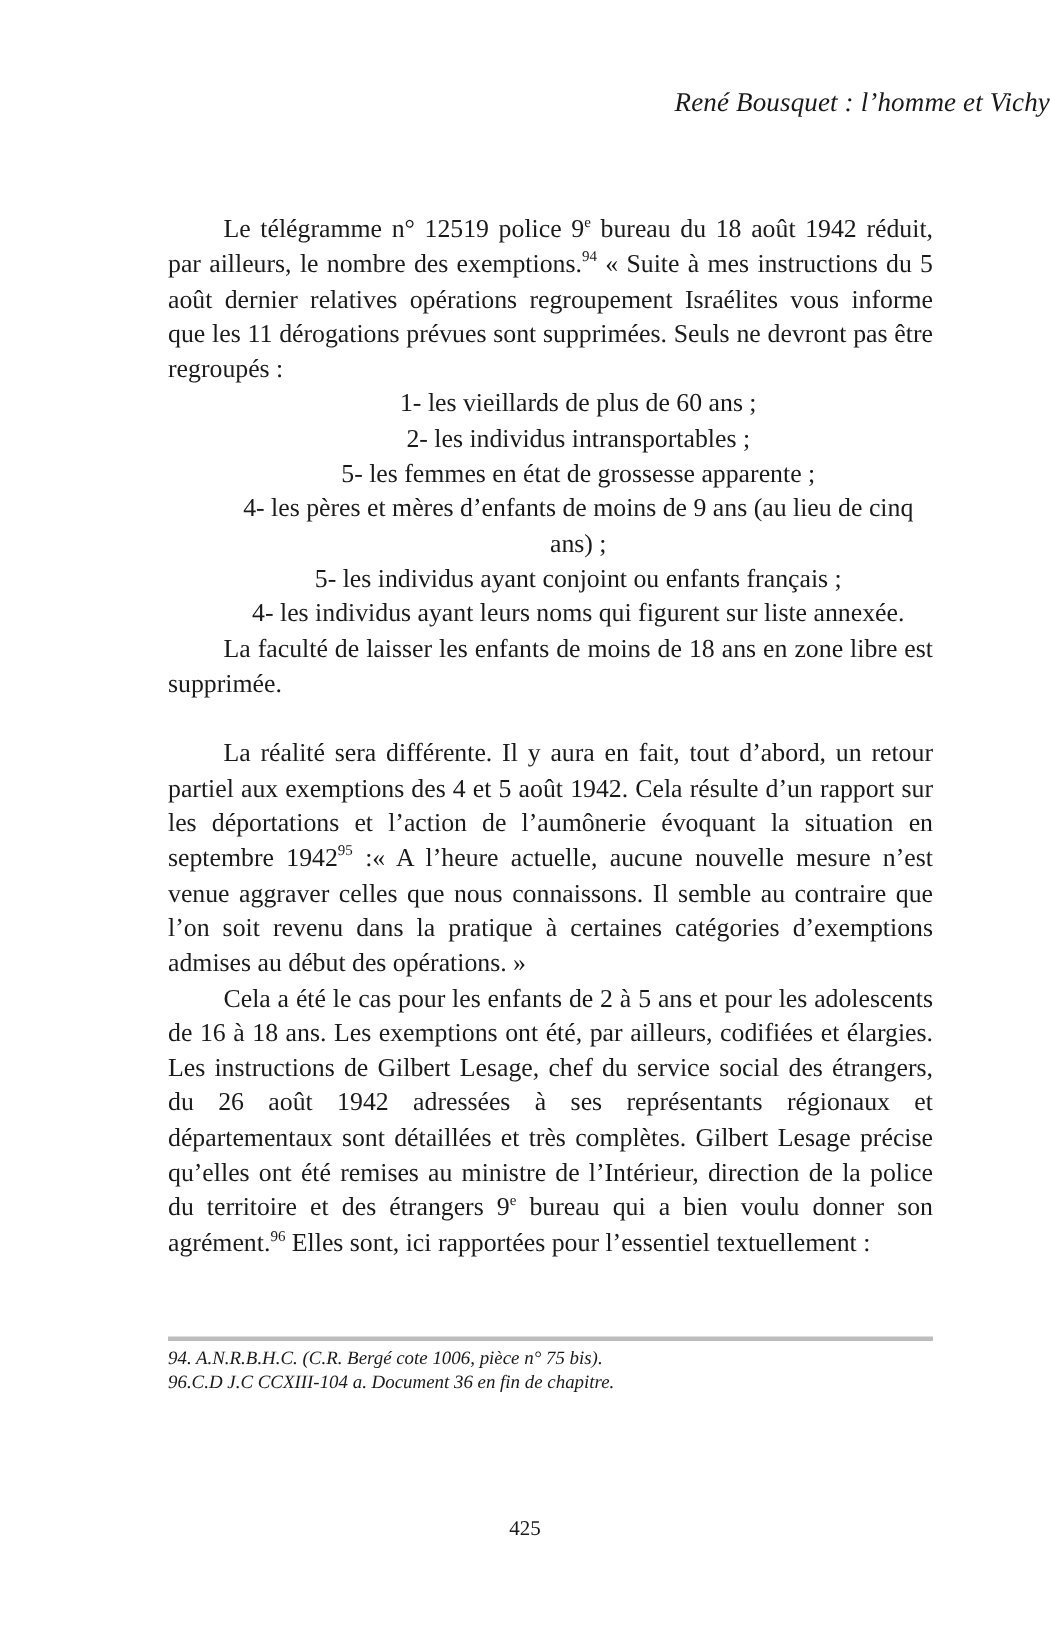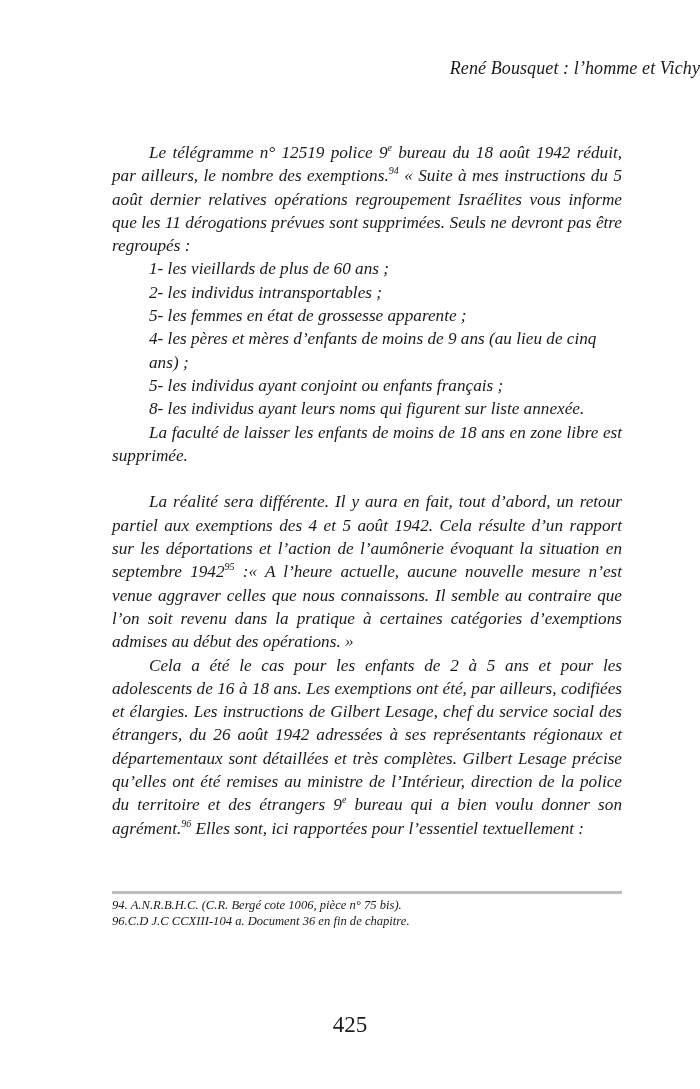--- a/index.html
+++ b/index.html
@@ -7,56 +7,56 @@
   .page {
     position: absolute; left: 0; top: 0; width: 700px; height: 1089px;
     font-family: "Liberation Serif", "DejaVu Serif", serif; color: #1a1a1a;
   }
   .running-head {
     position: absolute; top: 58px; left: 0; width: 700px; text-align: right;
     font-style: italic; font-size: 18px; letter-spacing: 0.1px;
   }
   .body-text {
     position: absolute; top: 141px; left: 112px; width: 510px;
-    font-size: 17.2px; line-height: 23.3px; text-align: justify; font-style: italic;
+    font-size: 17.2px; line-height: 23.3px; text-align: justify;
   }
   .body-text p { margin: 0; }
   .indent { text-indent: 37px; }
-  .list-item { padding-left: 37px; text-align: left; }
+  .list-item { padding-left: 37px; text-align: center; }
   .gap { height: 23.3px; }
   sup { font-size: 10px; line-height: 0; vertical-align: 7px; }
   .footnote-rule {
     position: absolute; top: 891px; left: 112px; width: 510px; height: 3px;
     background: #bdbdbd;
   }
   .footnotes {
     position: absolute; top: 897px; left: 112px; width: 510px;
     font-style: italic; font-size: 12.6px; line-height: 16.2px; text-align: justify;
   }
   .footnotes p { margin: 0; }
   .page-number {
     position: absolute; top: 1012px; left: 0; width: 700px; text-align: center;
-    font-size: 23px;
+    font-size: 14px;
   }
 </style>
 </head>
 <body>
 
 <div class="page">
   <div class="running-head">René Bousquet : l’homme et Vichy</div>
 
   <div class="body-text">
     <p class="indent"><span>Le télégramme n° 12519 police 9</span><sup>e</sup><span> bureau du 18 août 1942 réduit, par ailleurs, le nombre des exemptions.</span><sup>94</sup><span> « Suite à mes instructions du 5 août dernier relatives opérations regroupement Israélites vous informe que les 11 dérogations prévues sont supprimées. Seuls ne devront pas être regroupés :</span></p>
 
     <p class="list-item">1- les vieillards de plus de 60 ans ;</p>
     <p class="list-item">2- les individus intransportables ;</p>
     <p class="list-item">5- les femmes en état de grossesse apparente ;</p>
     <p class="list-item">4- les pères et mères d’enfants de moins de 9 ans (au lieu de cinq ans) ;</p>
     <p class="list-item">5- les individus ayant conjoint ou enfants français ;</p>
-    <p class="list-item">8- les individus ayant leurs noms qui figurent sur liste annexée.</p>
+    <p class="list-item">4- les individus ayant leurs noms qui figurent sur liste annexée.</p>
 
     <p class="indent">La faculté de laisser les enfants de moins de 18 ans en zone libre est supprimée.</p>
 
     <div class="gap"></div>
 
     <p class="indent"><span>La réalité sera différente. Il y aura en fait, tout d’abord, un retour partiel aux exemptions des 4 et 5 août 1942. Cela résulte d’un rapport sur les déportations et l’action de l’aumônerie évoquant la situation en septembre 1942</span><sup>95</sup><span> :« A l’heure actuelle, aucune nouvelle mesure n’est venue aggraver celles que nous connaissons. Il semble au contraire que l’on soit revenu dans la pratique à certaines catégories d’exemptions admises au début des opérations. »</span></p>
 
     <p class="indent"><span>Cela a été le cas pour les enfants de 2 à 5 ans et pour les adolescents de 16 à 18 ans. Les exemptions ont été, par ailleurs, codifiées et élargies. Les instructions de Gilbert Lesage, chef du service social des étrangers, du 26 août 1942 adressées à ses représentants régionaux et départementaux sont détaillées et très complètes. Gilbert Lesage précise qu’elles ont été remises au ministre de l’Intérieur, direction de la police du territoire et des étrangers 9</span><sup>e</sup><span> bureau qui a bien voulu donner son agrément.</span><sup>96</sup><span> Elles sont, ici rapportées pour l’essentiel textuellement :</span></p>
 
   </div>

